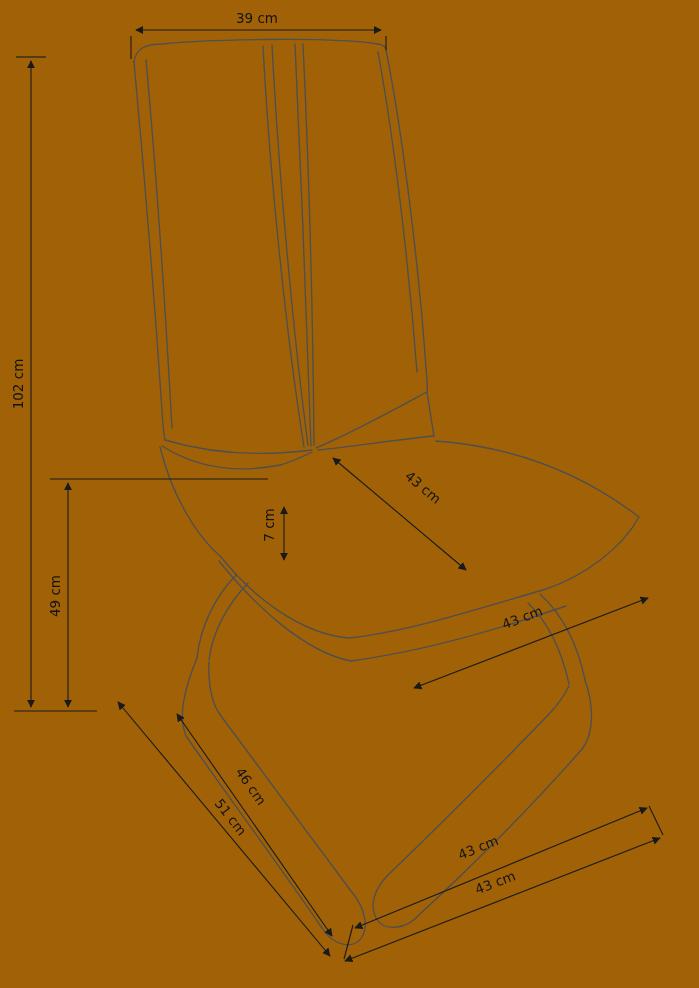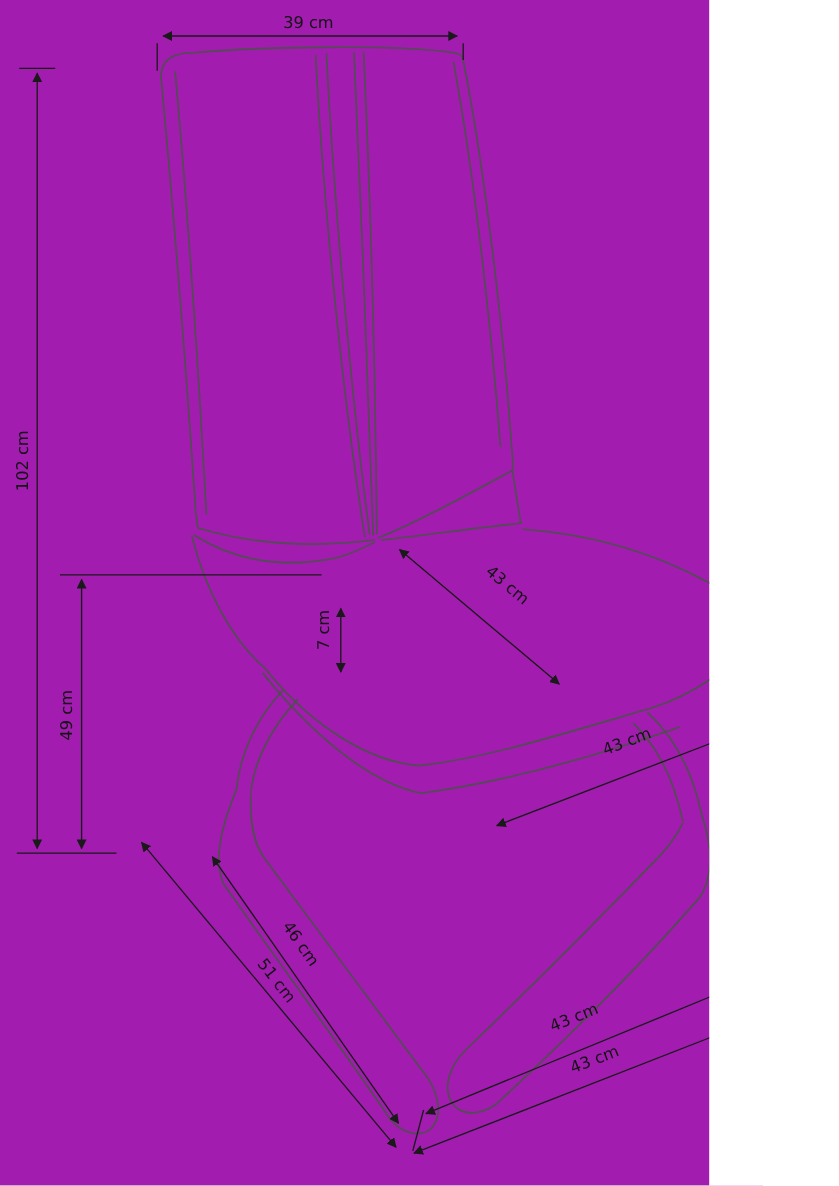--- a/index.html
+++ b/index.html
@@ -3,23 +3,23 @@
 <meta charset="utf-8">
 <style>
   html, body {
     margin: 0;
     padding: 0;
     background: #ffffff;
     font-family: "DejaVu Sans", "Liberation Sans", sans-serif;
   }
   .stage {
     position: relative;
-    width: 591px;
+    width: 699px;
     height: 988px;
-    background: #a21caf;
+    background: #a16207;
     overflow: hidden;
   }
   svg { display: block; }
   text {
     font-family: "DejaVu Sans", "Liberation Sans", sans-serif;
     font-size: 13.5px;
     fill: #141414;
   }
 </style>
 </head>

